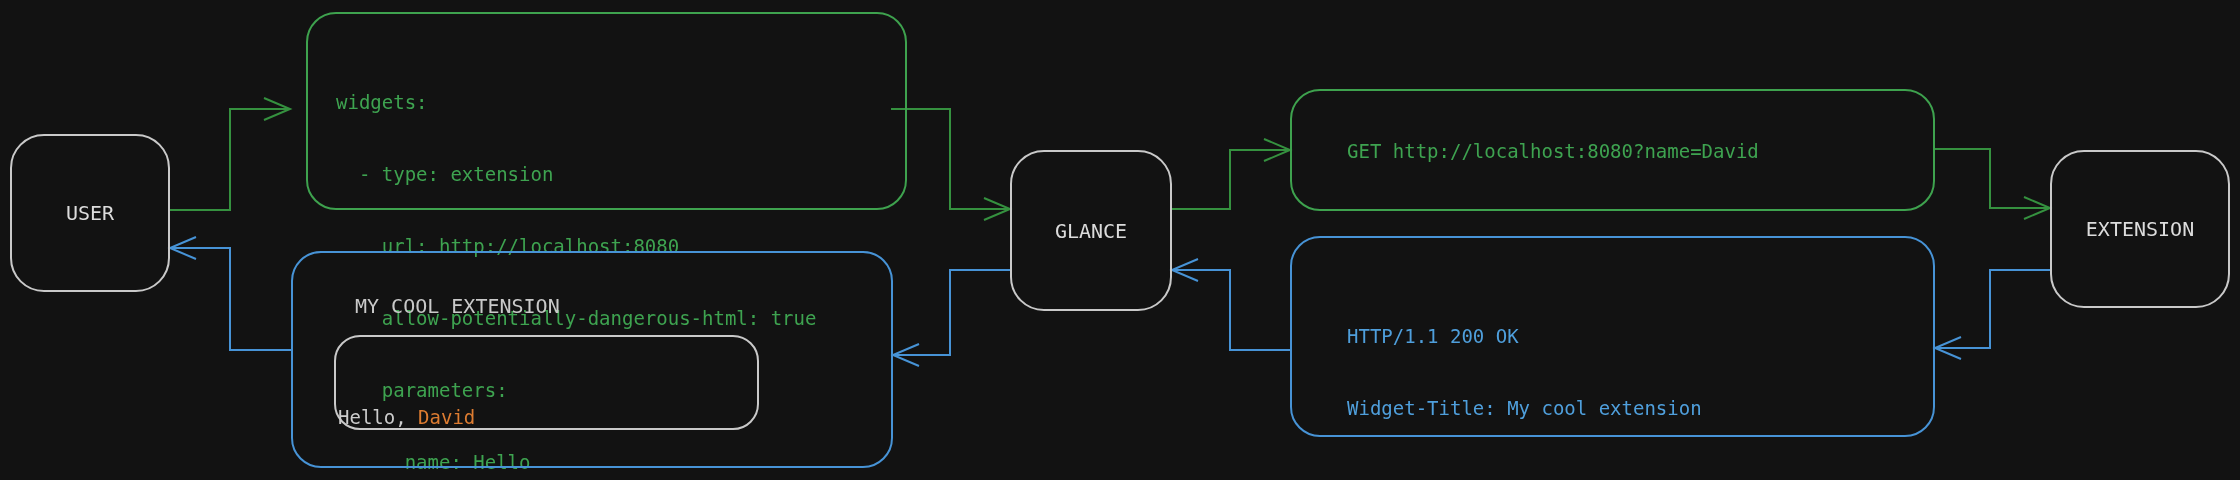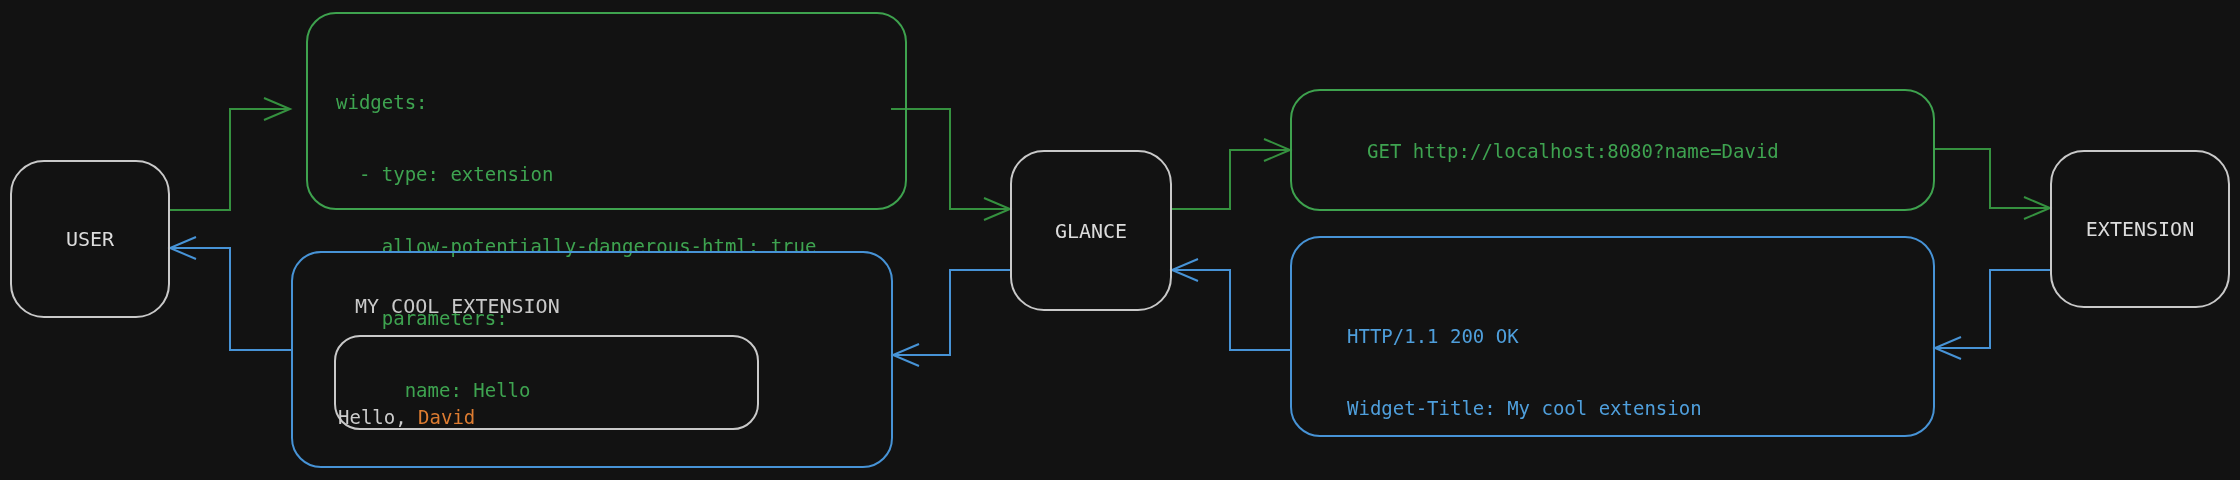--- a/index.html
+++ b/index.html
@@ -10,41 +10,41 @@
     overflow:hidden;
   }
   #connectors{position:absolute;left:0;top:0;width:2240px;height:480px;}
 
   
   .node{
     position:absolute;border:2px solid #C9C9C9;border-radius:34px;
     display:flex;align-items:center;justify-content:center;
     color:#DCDCDC;font-size:20px;background:transparent;
   }
-  #node-user{left:10px;top:160px;width:160px;height:158px;}
+  #node-user{left:10px;top:134px;width:160px;height:158px;}
   #node-glance{left:1010px;top:150px;width:162px;height:161px;align-items:center;}
   #node-extension{left:2050px;top:150px;width:180px;height:158px;}
 
   
   .codebox{position:absolute;border:2px solid;border-radius:30px;background:transparent;}
   .codebox.green{border-color:#3EA24E;}
   .codebox.blue{border-color:#4793D6;}
   .code{
     position:absolute;font-size:19px;line-height:24px;white-space:pre;
     letter-spacing:0;
   }
   .code.green{color:#3EA350;}
   .code.blue{color:#4F9FDC;}
   .code-line{height:24px;white-space:pre;}
 
   #box-config{left:306px;top:12px;width:601px;height:198px;}
   #box-config .code{left:28px;top:28px;}
 
   #box-request{left:1290px;top:89px;width:645px;height:122px;}
-  #box-request .code{left:55px;top:48px;margin-left:20px;}
+  #box-request .code{left:55px;top:48px;}
 
   #box-response{left:1290px;top:236px;width:645px;height:201px;}
   #box-response .code{left:55px;top:38px;}
 
   #box-widget{left:291px;top:251px;width:602px;height:217px;}
   #widget-title{
     position:absolute;left:62px;top:41px;height:24px;
     color:#C9C9C9;font-size:20px;white-space:pre;
   }
   #widget-inner{
@@ -87,20 +87,21 @@
     <span>GLANCE</span>
   </div>
   <div class="node" id="node-extension">
     <span>EXTENSION</span>
   </div>
 
   <div class="codebox green" id="box-config">
     <div class="code green">
       <div class="code-line">widgets:</div>
       <div class="code-line">  - type: extension</div>
+      <div class="code-line">    url: http://localhost:8080</div>
       <div class="code-line">    allow-potentially-dangerous-html: true</div>
       <div class="code-line">    parameters:</div>
       <div class="code-line">      name: Hello</div>
     </div>
   </div>
 
   <div class="codebox green" id="box-request">
     <div class="code green">GET http://localhost:8080?name=David</div>
   </div>
 

